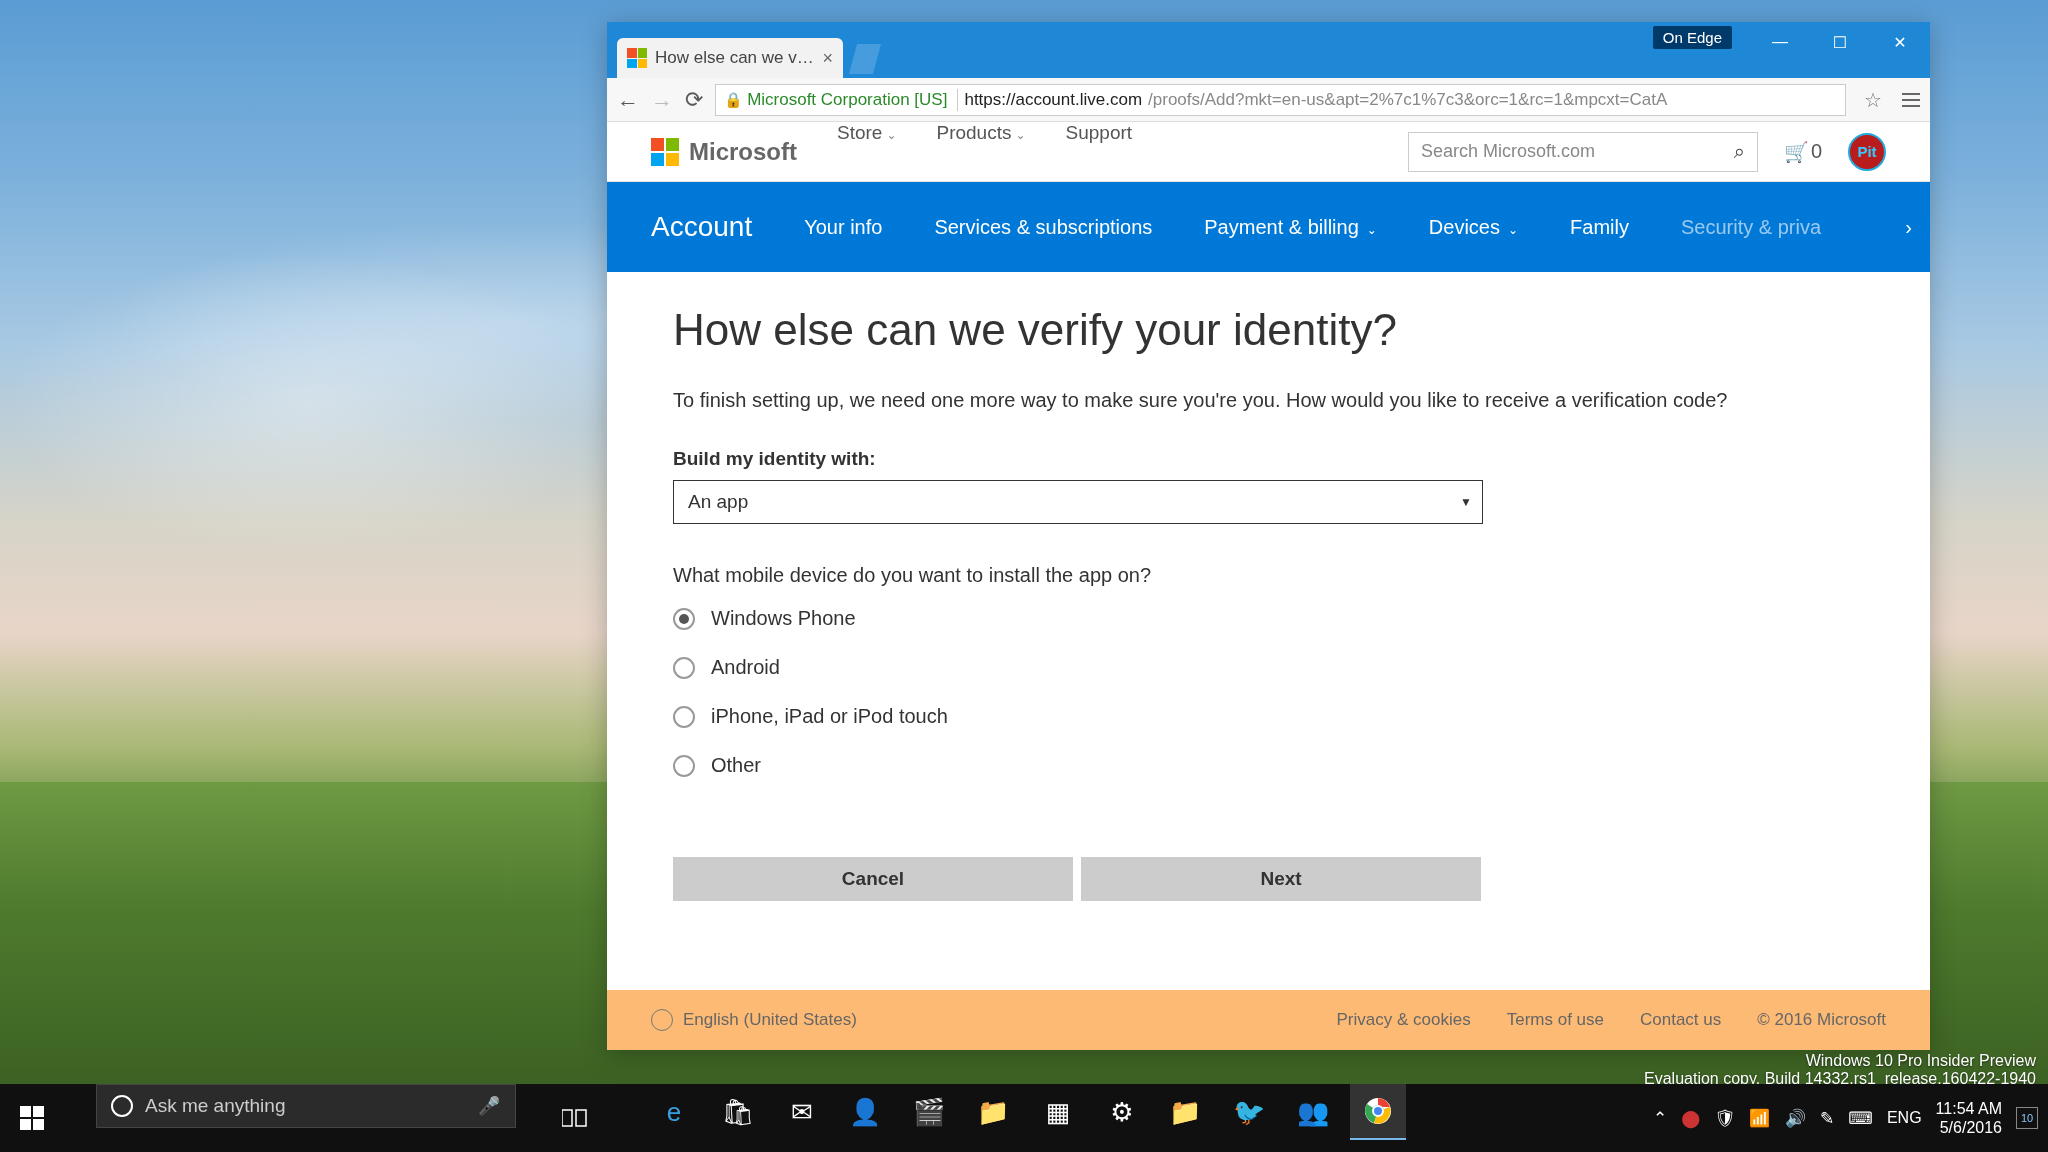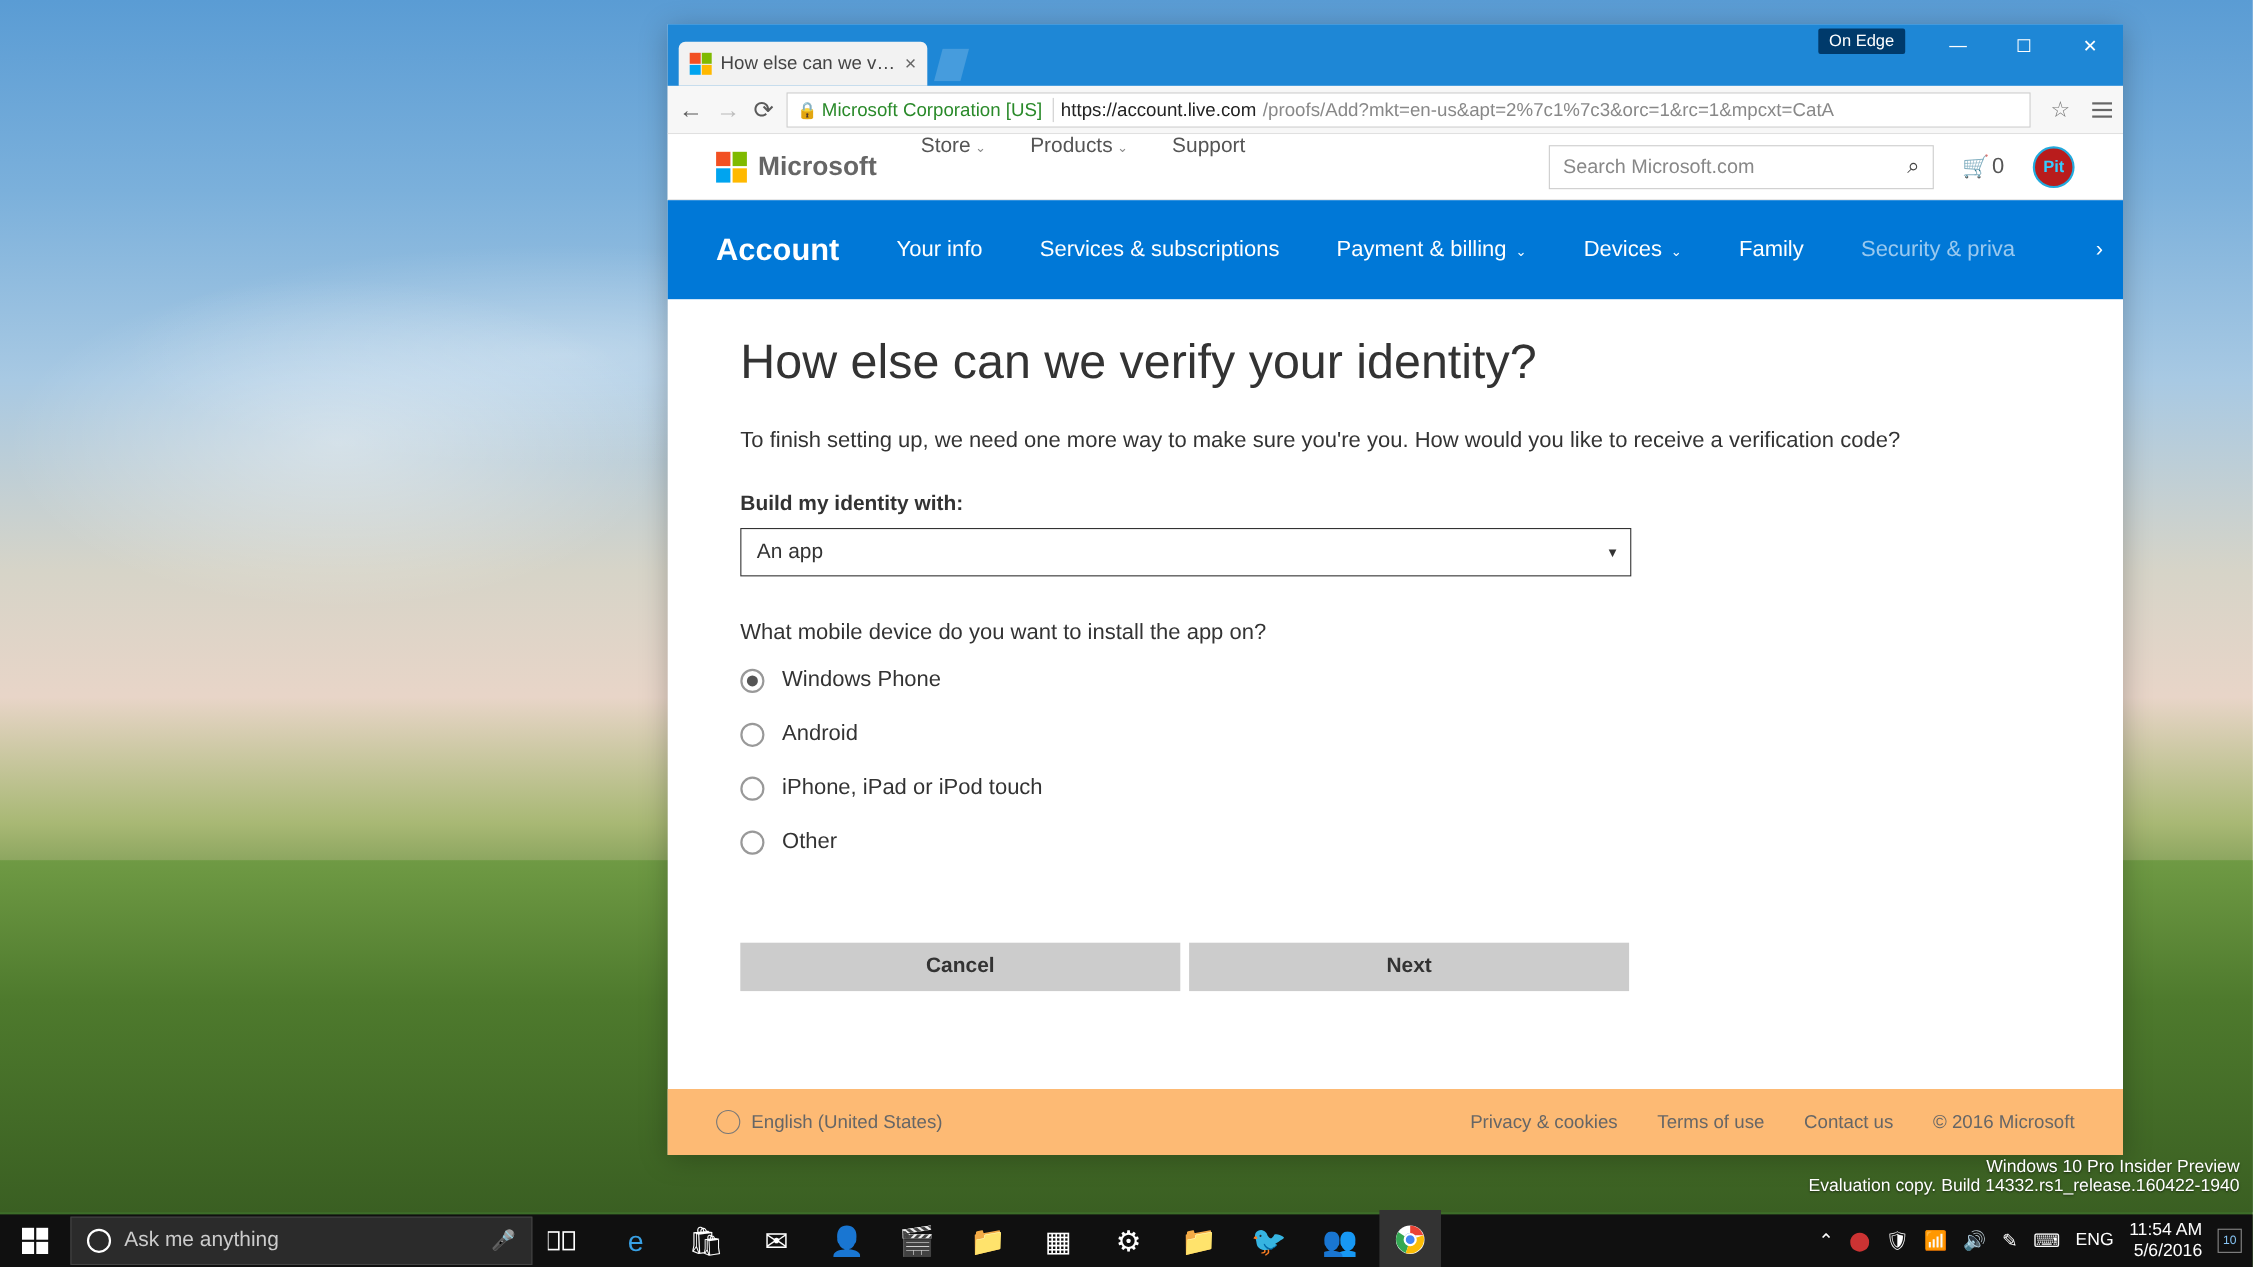--- a/index.html
+++ b/index.html
@@ -116,21 +116,21 @@
 .searchbox .mag { margin-left:auto; color:#444; font-size:20px;}
 .cart { color:#555; font-size:20px; display:flex; align-items:center; gap:2px;}
 .avatar { width:38px; height:38px; border-radius:50%; background:#b91c1c; border:2px solid #2ad; display:flex; align-items:center; justify-content:center; color:#3cf; font-size:15px; font-weight:700;}
 
 
 .subnav {
   background:#0078d7; color:#fff; height:90px;
   display:flex; align-items:center; padding:0 44px; gap:52px; font-size:20px;
   position:relative; overflow:hidden;
 }
-.subnav .brand{font-size:28px; font-weight:700;}
+.subnav .brand{font-size:28px; font-weight:400;}
 .subnav .item{white-space:nowrap}
 .subnav .caret{font-size:12px; margin-left:8px}
 .subnav .fade{color:rgba(255,255,255,.6)}
 .subnav .chev{position:absolute; right:18px; color:#fff; font-size:20px}
 
 
 .content { padding: 33px 66px; color:#333; }
 .content h1 { font-weight:300; font-size:44px; color:#333; margin-bottom:34px;}
 .content p.lead { font-size:20px; margin-bottom:36px;}
 .label { font-size:19px; font-weight:600; margin-bottom:10px;}
@@ -163,22 +163,22 @@
 .page-footer .right{margin-left:auto; display:flex; gap:36px}
 
 
 .watermark {
   position:absolute; right:12px; bottom:64px; text-align:right;
   color:#fff; font-size:16px; text-shadow:0 1px 2px rgba(0,0,0,.6);
 }
 
 
 .taskbar {
-  position:absolute; left:0; right:0; bottom:0; height:48px;
-  background:#101010; display:flex; align-items:center; color:#fff;
+  position:absolute; left:0; right:0; bottom:0; height:68px;
+  background:#101010; display:flex; color:#fff;gap:32px;
 }
 .start { width:64px; display:flex; align-items:center; justify-content:center;}
 .start svg{width:24px;height:24px}
 .cortana {
   width:420px; height:44px; background:#2b2b2b;
   display:flex; align-items:center; padding:0 14px; gap:12px; color:#ccc; font-size:19px;
   border:1px solid #444;
 }
 .cortana .ring{width:22px;height:22px;border:2px solid #fff;border-radius:50%}
 .cortana .mic{margin-left:auto;color:#888;font-size:18px}

